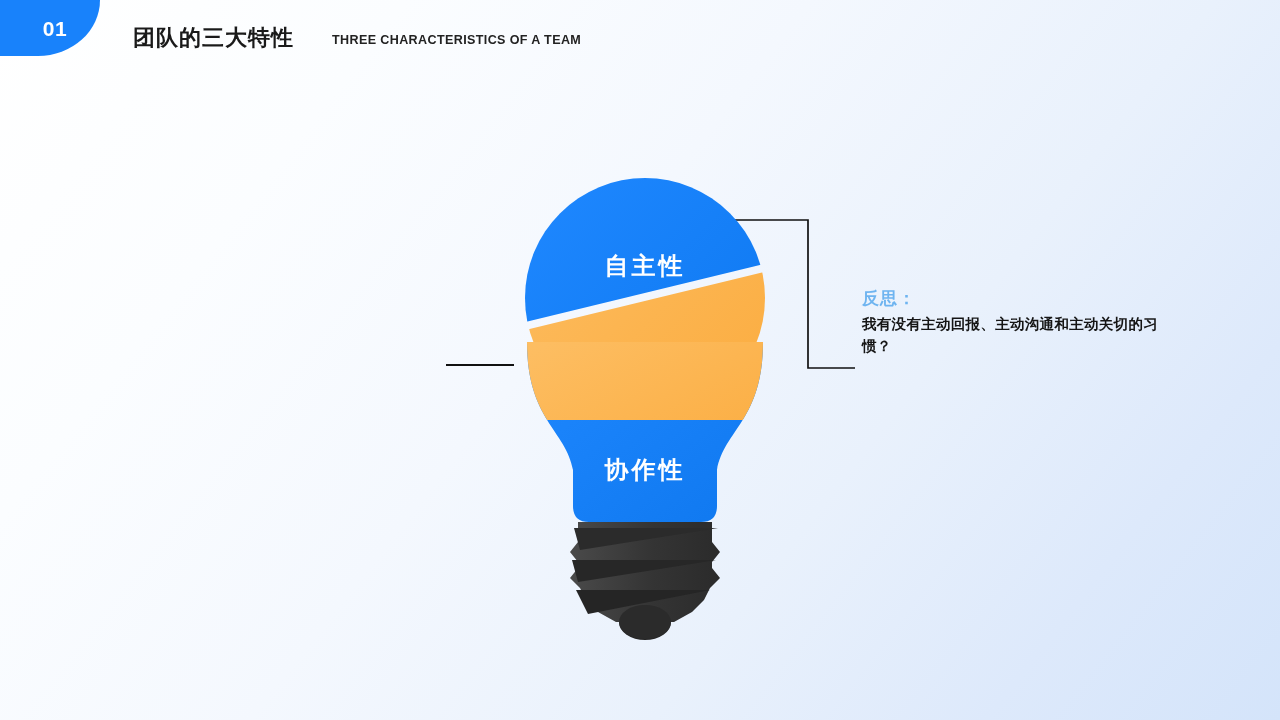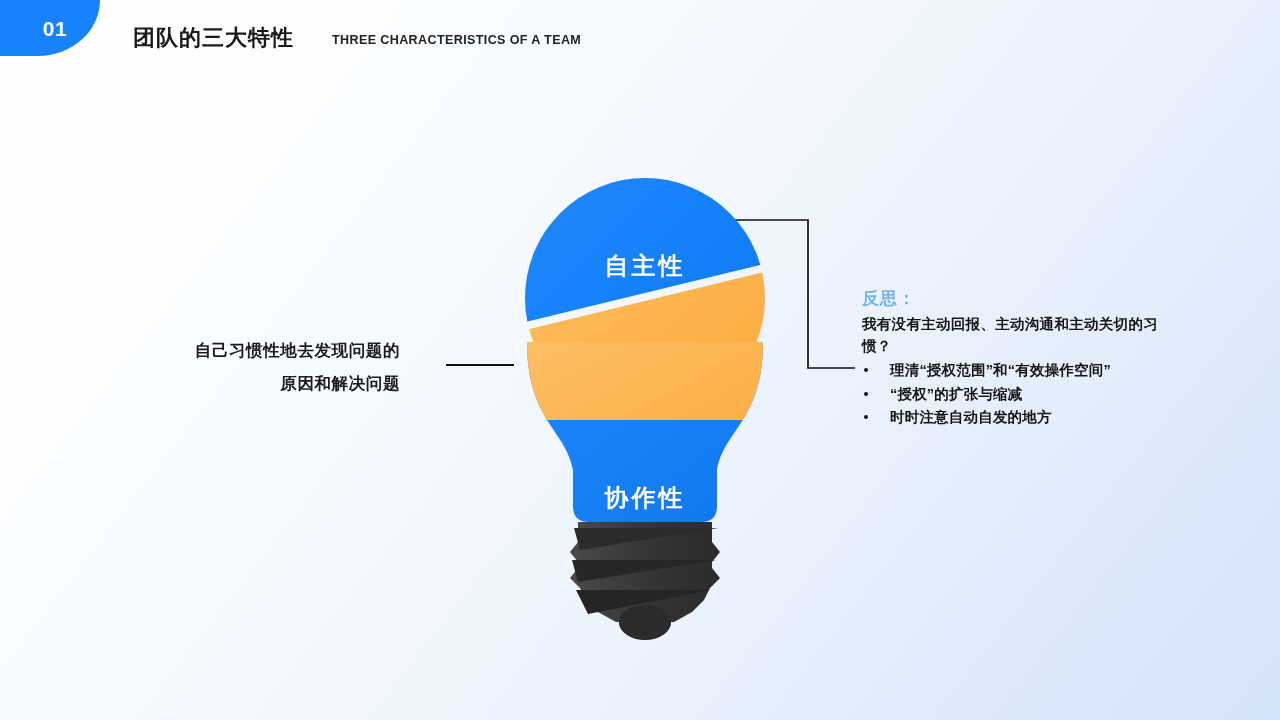--- a/index.html
+++ b/index.html
@@ -88,21 +88,21 @@
     text-align: center;
     color: #ffffff;
     font-weight: bold;
     font-size: 24px;
     letter-spacing: 3px;
     line-height: 1;
     pointer-events: none;
   }
   #lbl-top    { top: 84px; }
   #lbl-mid    { top: 178px; }
-  #lbl-bottom { top: 288px; margin-top: 28px; }
+  #lbl-bottom { top: 288px; }
 
   
   .conn { position: absolute; background: #111111; }
   #conn-left {
     left: 446px; top: 364px; width: 68px; height: 1.6px;
   }
 
   
   #left-caption {
     position: absolute;
@@ -171,24 +171,20 @@
 </head>
 <body>
 
 <div id="slide">
 
   <div class="hdr-tab"></div>
   <div class="hdr-num">01</div>
   <div class="hdr-title">团队的三大特性</div>
   <div class="hdr-sub">THREE CHARACTERISTICS OF A TEAM</div>
 
-  <div id="left-caption">
-    <div>自己习惯性地去发现问题的</div>
-    <div>原因和解决问题</div>
-  </div>
 
   <div class="conn" id="conn-left"></div>
 
   <svg width="130" height="170" viewBox="0 0 130 170" style="position:absolute; left:731px; top:214px;">
     <path d="M 1 6 L 77 6 L 77 154 L 124 154" fill="none" stroke="#111111" stroke-width="1.7"></path>
   </svg>
 
   <div id="bulb">
     <svg width="350" height="470" viewBox="0 0 350 470">
       <defs>
@@ -276,20 +272,15 @@
       </g>
     </svg>
 
     <div class="seg-label" id="lbl-top">自主性</div>
     <div class="seg-label" id="lbl-bottom">协作性</div>
   </div>
 
   <div id="right-body">
     <div class="rb-head">反思：</div>
     <div class="rb-para">我有没有主动回报、主动沟通和主动关切的习惯？</div>
-    <ul class="rb-list" id="solution-list">
-      <li>理清“授权范围”和“有效操作空间”</li>
-      <li>“授权”的扩张与缩减</li>
-      <li>时时注意自动自发的地方</li>
-    </ul>
   </div>
 
 </div>
 
 </body></html>

